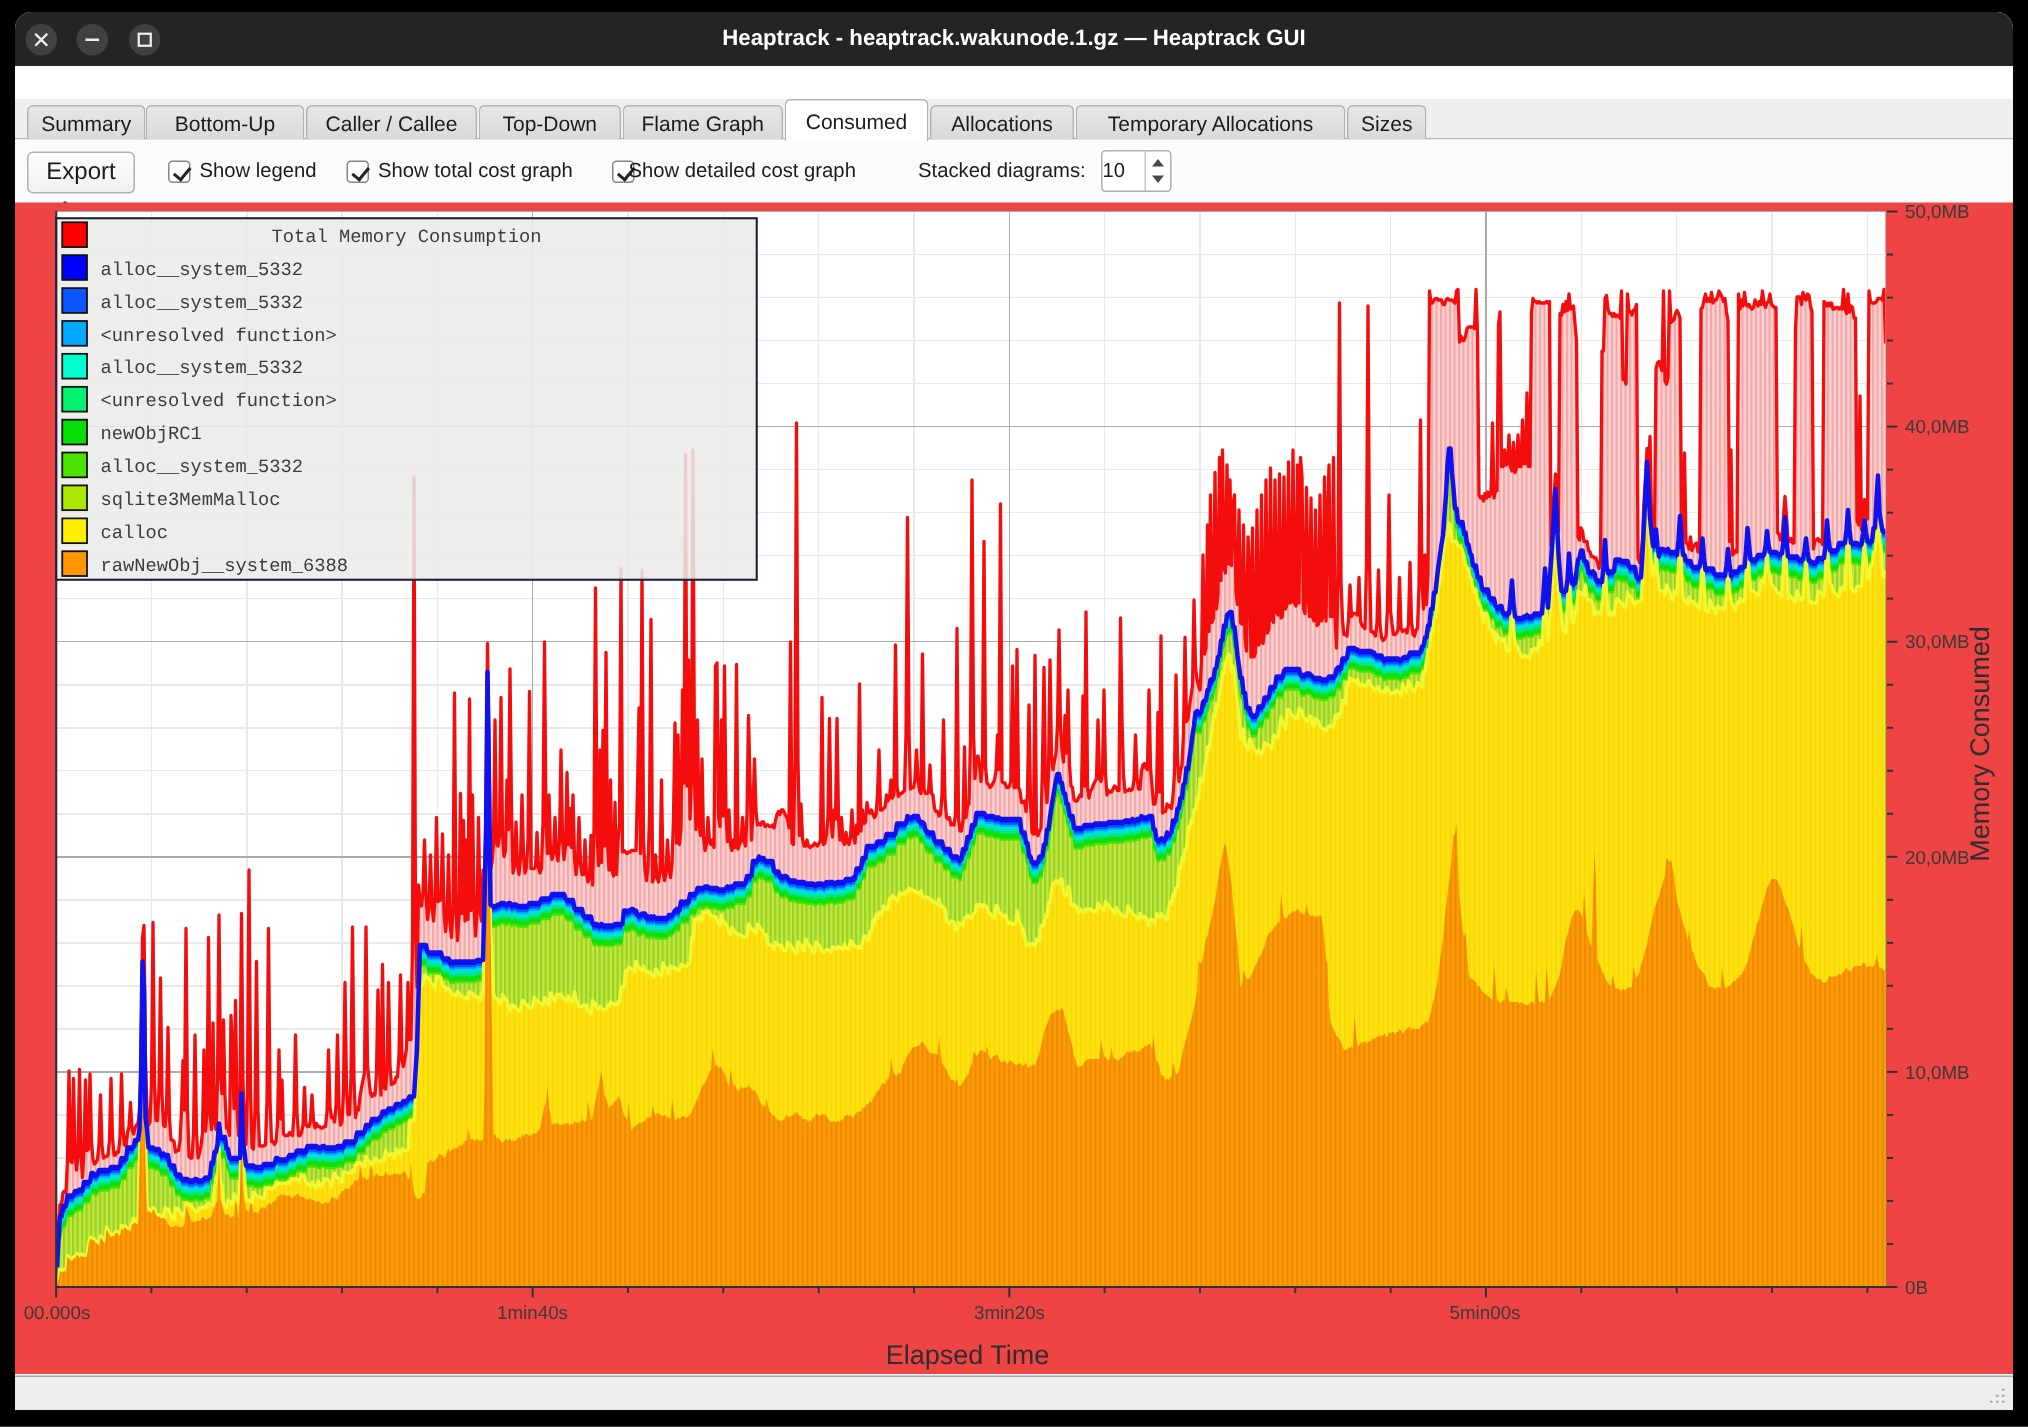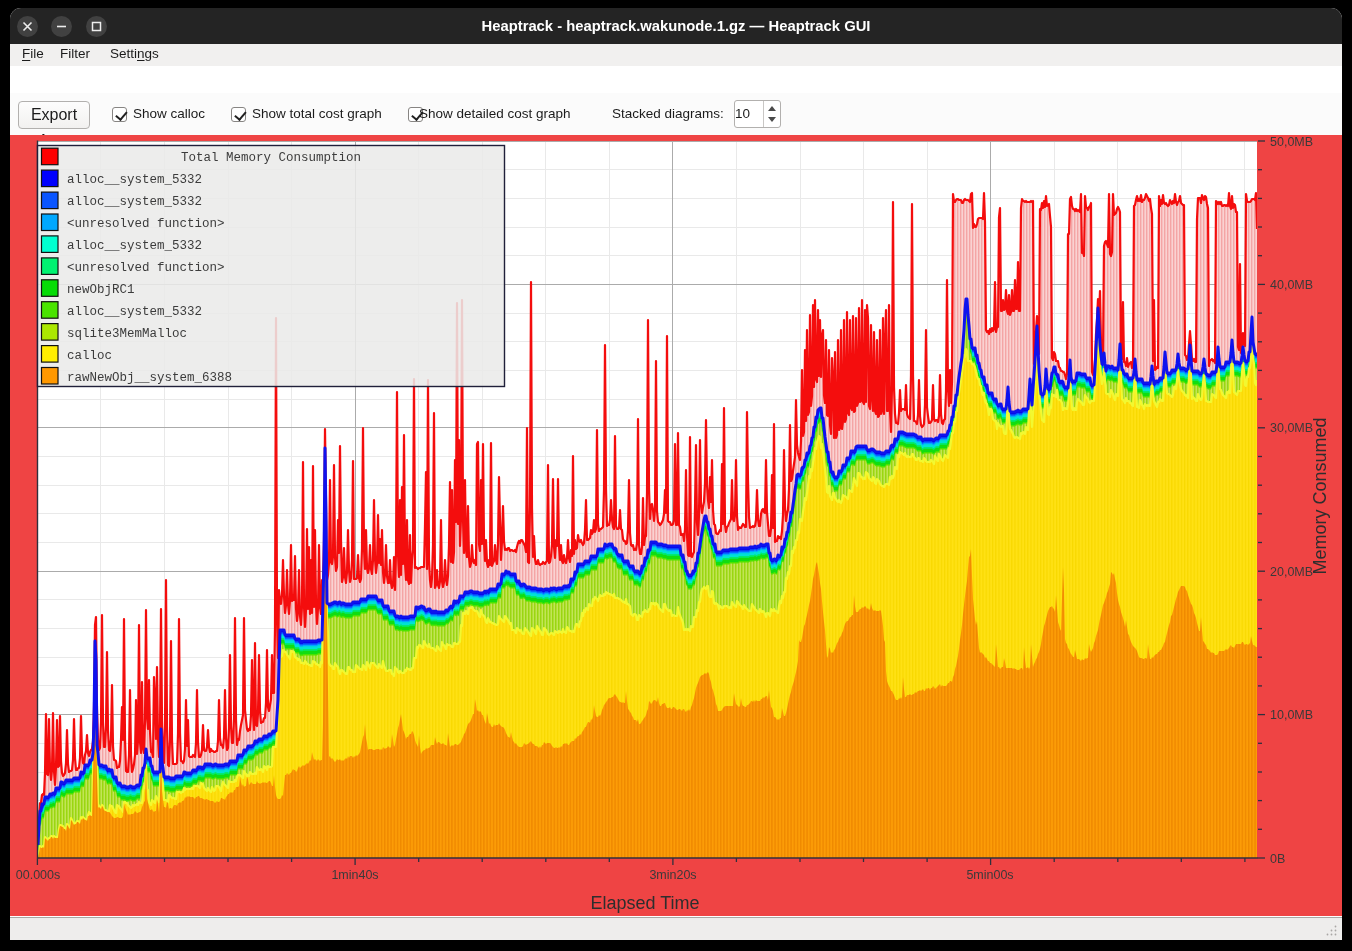--- a/index.html
+++ b/index.html
@@ -49,29 +49,35 @@
           <path d="M6.5 6.5 L14.5 14.5 M14.5 6.5 L6.5 14.5" stroke="#ededed" stroke-width="1.6"></path>
         </svg></div>
     <div class="wbtn" style="left:41px"><svg width="21" height="21">
           <path d="M6 10.5 L15 10.5" stroke="#ededed" stroke-width="1.6"></path>
         </svg></div>
     <div class="wbtn" style="left:75.5px"><svg width="21" height="21">
           <rect x="6.5" y="6.5" width="8" height="8" fill="none" stroke="#ededed" stroke-width="1.5"></rect>
         </svg></div>
     <div id="title">Heaptrack - heaptrack.wakunode.1.gz — Heaptrack GUI</div>
   </div>
-  <div id="menubar">
-    <span class="mi" style="left:12px"><span class="u">F</span>ile</span>
-    <span class="mi" style="left:50px">Filter</span>
-    <span class="mi" style="left:100px">Setti<span class="u">n</span>gs</span>
-  </div>
+  <div id="tabbar">
+      <div class="tab" style="left:8px;width:79px">Summary</div>
+      <div class="tab" style="left:87px;width:106px">Bottom-Up</div>
+      <div class="tab" style="left:194px;width:114px">Caller / Callee</div>
+      <div class="tab" style="left:309px;width:95px">Top-Down</div>
+      <div class="tab" style="left:405px;width:107px">Flame Graph</div>
+      <div class="tab active" style="left:513px;width:96px">Consumed</div>
+      <div class="tab" style="left:610px;width:96px">Allocations</div>
+      <div class="tab" style="left:707px;width:180px">Temporary Allocations</div>
+      <div class="tab" style="left:888px;width:53px">Sizes</div>
+    </div>
   <div id="toolbar">
     <div id="exportbtn">Export As...</div>
     <div class="cb" style="left:102px"></div>
-      <div class="cblab" style="left:123px">Show calloc</div>
+      <div class="cblab" style="left:123px">Show legend</div>
     <div class="cb" style="left:221px"></div>
       <div class="cblab" style="left:242px">Show total cost graph</div>
     <div class="cb" style="left:398px"></div>
       <div class="cblab" style="left:409px">Show detailed cost graph</div>
     <div class="tsep" style="left:107px"></div>
       <div class="tsep" style="left:226px"></div>
       <div class="tsep" style="left:403px"></div>
       <div class="tsep" style="left:596px"></div>
     <div class="cblab" style="left:602px">Stacked diagrams:</div>
     <div id="spin">

